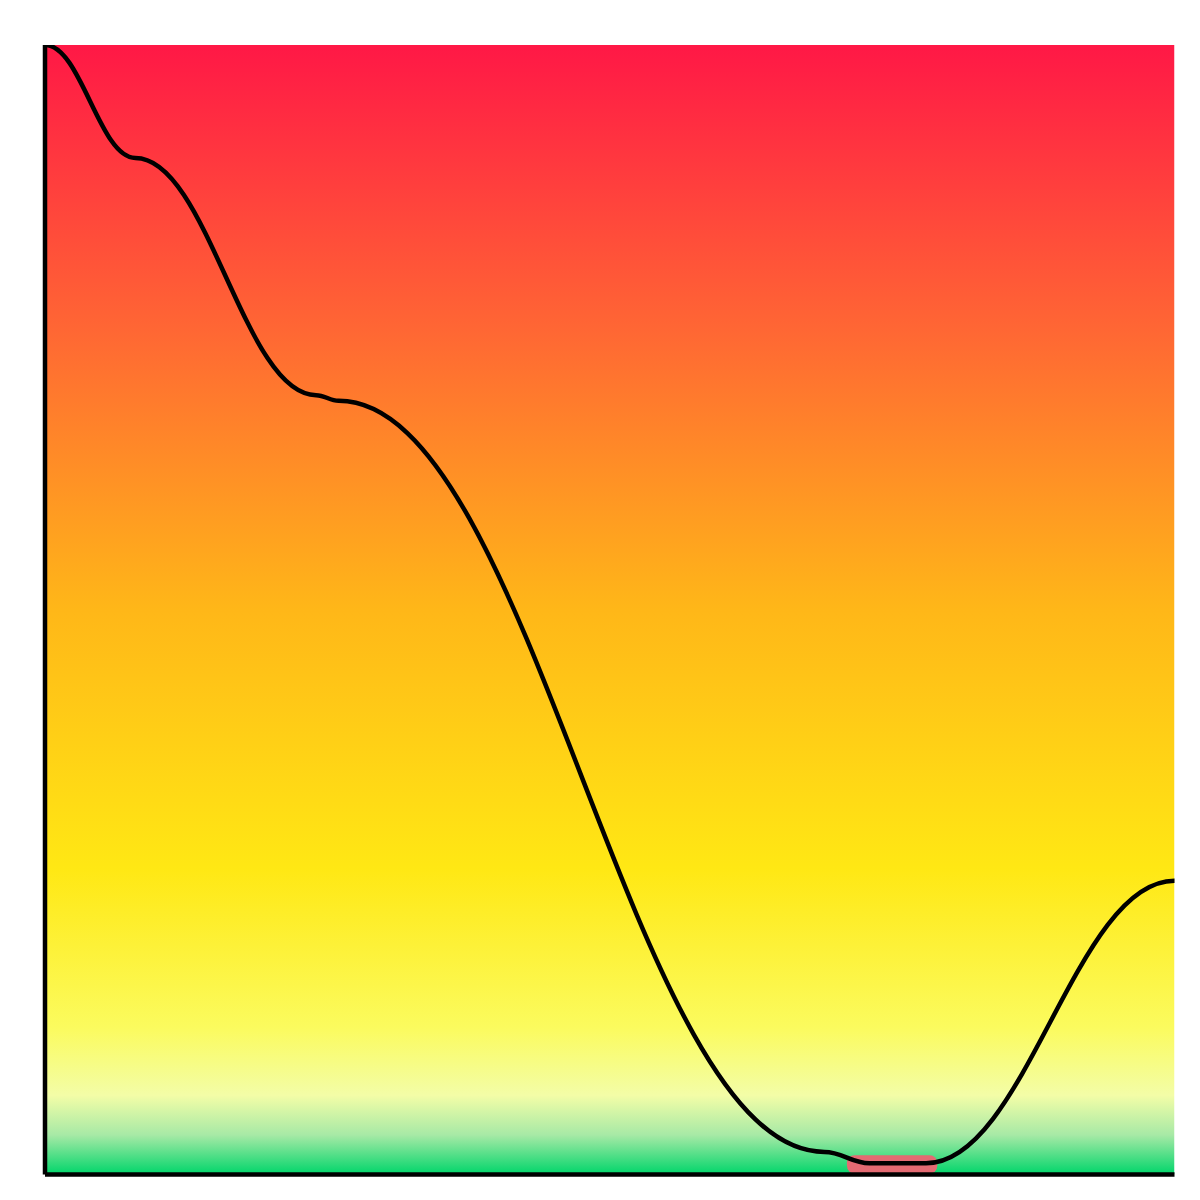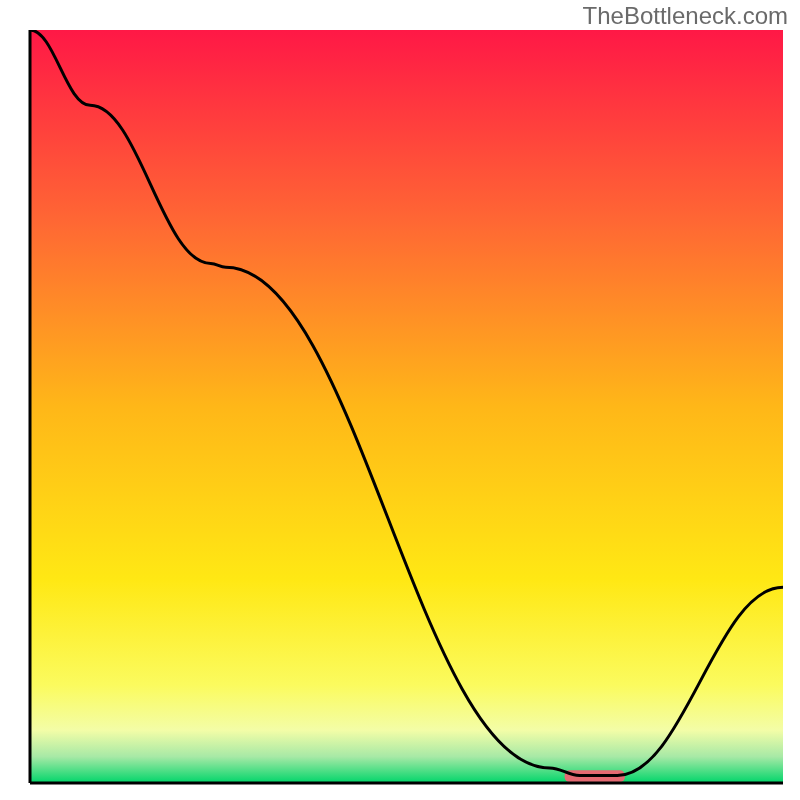--- a/index.html
+++ b/index.html
@@ -30,21 +30,20 @@
     inset: 0;
     width: 800px;
     height: 800px;
   }
 </style>
 </head>
 <body>
 
 <div class="chart-container">
 
-  <div class="watermark">TheBottleneck.com</div>
 
   <svg class="chart" viewBox="0 0 800 800">
     <defs>
       <linearGradient id="bg-grad" x1="0" y1="0" x2="0" y2="1">
           <stop offset="0%" stop-color="#ff1846"></stop>
           <stop offset="25%" stop-color="#ff6634"></stop>
           <stop offset="50%" stop-color="#ffb718"></stop>
           <stop offset="73%" stop-color="#ffe814"></stop>
           <stop offset="87%" stop-color="#fbfb5e"></stop>
           <stop offset="93%" stop-color="#f3fda7"></stop>

